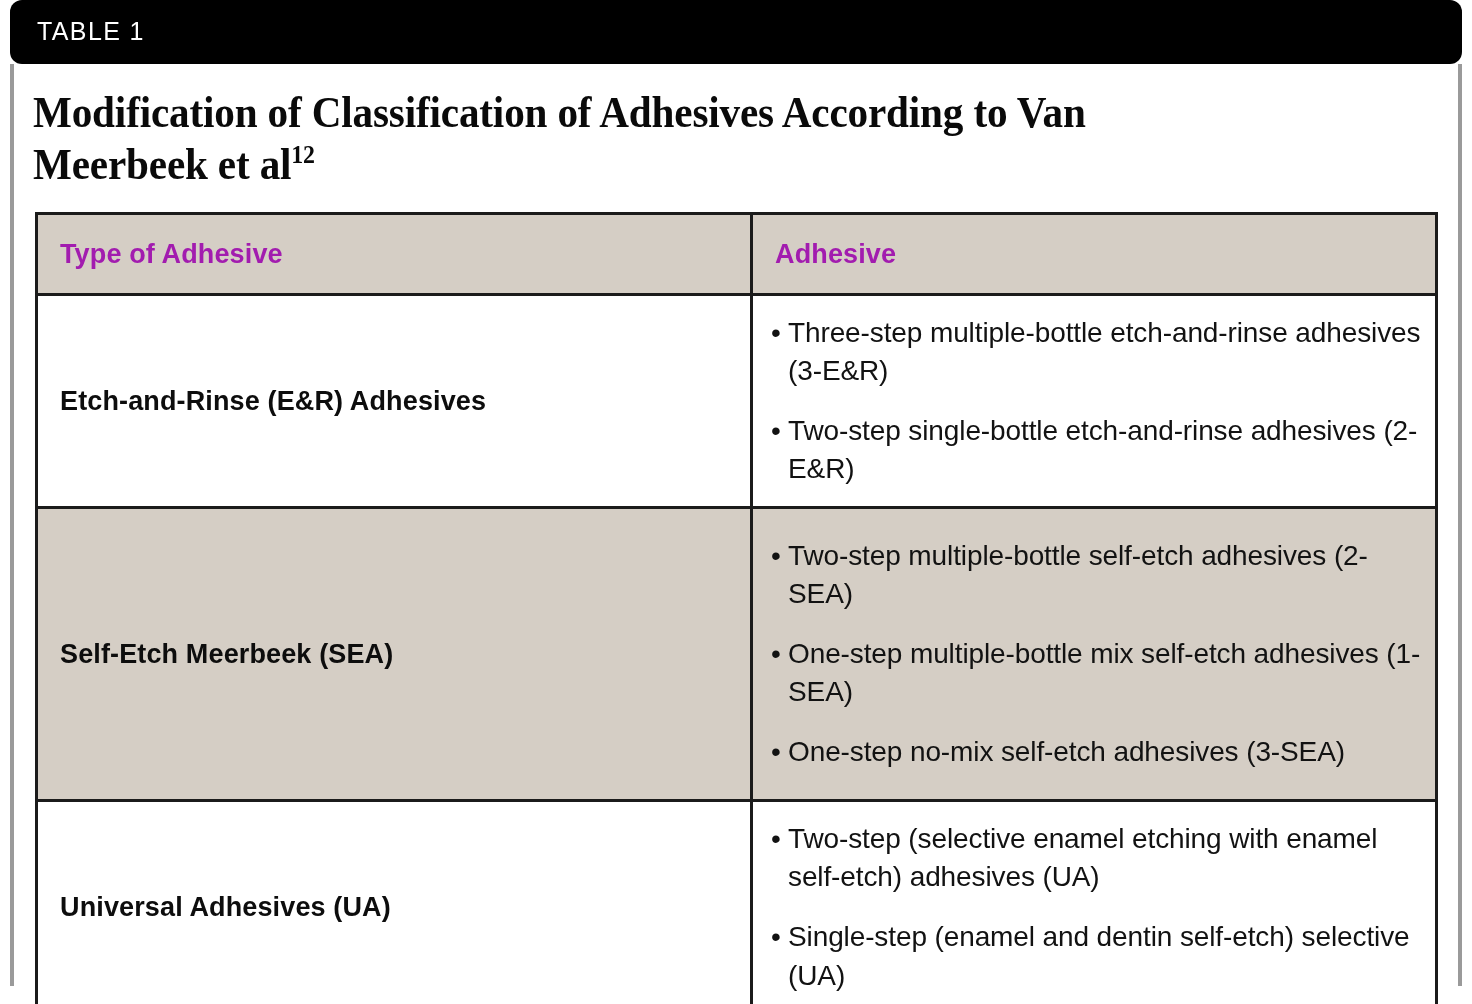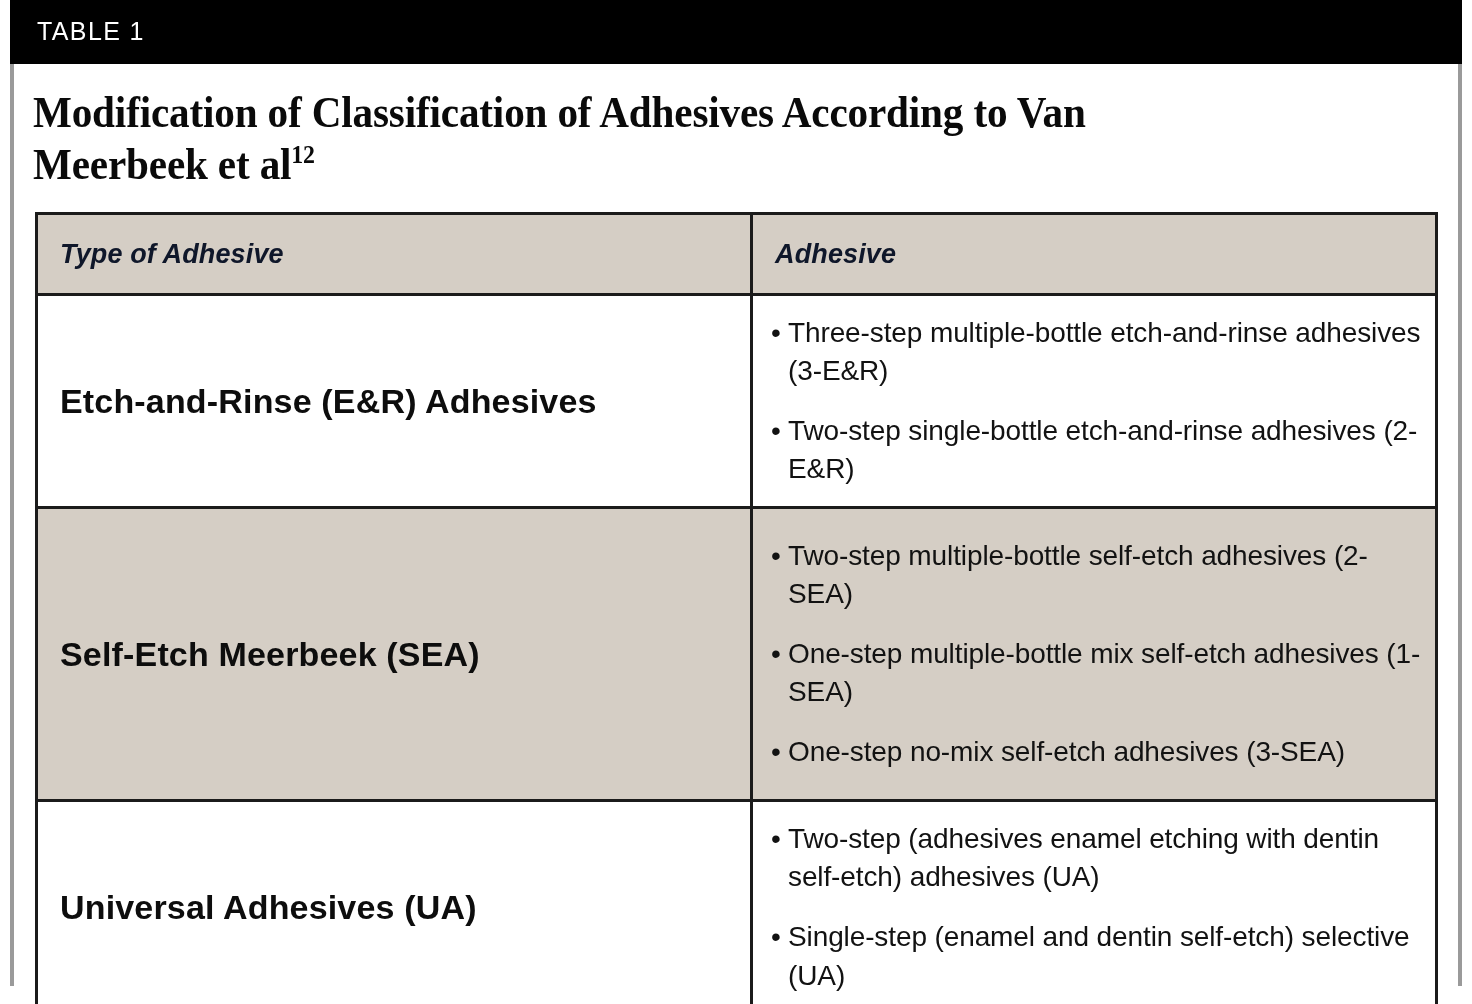--- a/index.html
+++ b/index.html
@@ -35,20 +35,21 @@
   .frame-rule.right { left: 1458px; }
 
   
   #banner {
     position: absolute;
     left: 10px;
     top: 0;
     width: 1452px;
     height: 64px;
     background: #000000;
+    border-radius: 12px;
   }
   #banner-label {
     position: absolute;
     left: 27px;
     top: 19px;
     color: #ffffff;
     font-size: 25px;
     font-weight: 400;
     letter-spacing: 0.055em;
     line-height: 1;
@@ -94,29 +95,28 @@
     vertical-align: middle;
     background-clip: padding-box;
   }
 
   thead th {
     background: #d5cec5;
     height: 78px;
     text-align: left;
     font-weight: bold;
     font-size: 27px;
-    color: #0f172a;
+    color: #a21caf;
     letter-spacing: 0.005em;
-    font-style: italic;
   }
   thead th .pad { padding: 0 0 0 22px; }
 
   tbody td.type-cell {
     font-weight: bold;
-    font-size: 34px;
+    font-size: 27px;
     color: #0d0d0d;
     letter-spacing: 0.005em;
   }
   tbody td.type-cell .pad { padding: 0 16px 0 22px; }
 
   tbody td.opts-cell { padding: 0; }
 
   tr.shaded td { background: #d5cec5; }
   tr.plain  td { background: #ffffff; }
 
@@ -203,21 +203,21 @@
           </ul>
         </td>
       </tr>
 
       <tr class="plain row-ua">
         <td class="type-cell">
           <div class="pad">Universal Adhesives (UA)</div>
         </td>
         <td class="opts-cell">
           <ul class="opts">
-            <li><span class="bullet">•</span><span>Two-step (adhesives enamel etching with dentin self-etch) adhesives (UA)</span></li>
+            <li><span class="bullet">•</span><span>Two-step (selective enamel etching with enamel self-etch) adhesives (UA)</span></li>
             <li><span class="bullet">•</span><span>Single-step (enamel and dentin self-etch) selective (UA)</span></li>
           </ul>
         </td>
       </tr>
 
     </tbody>
   </table>
 </div>
 
 </body></html>

